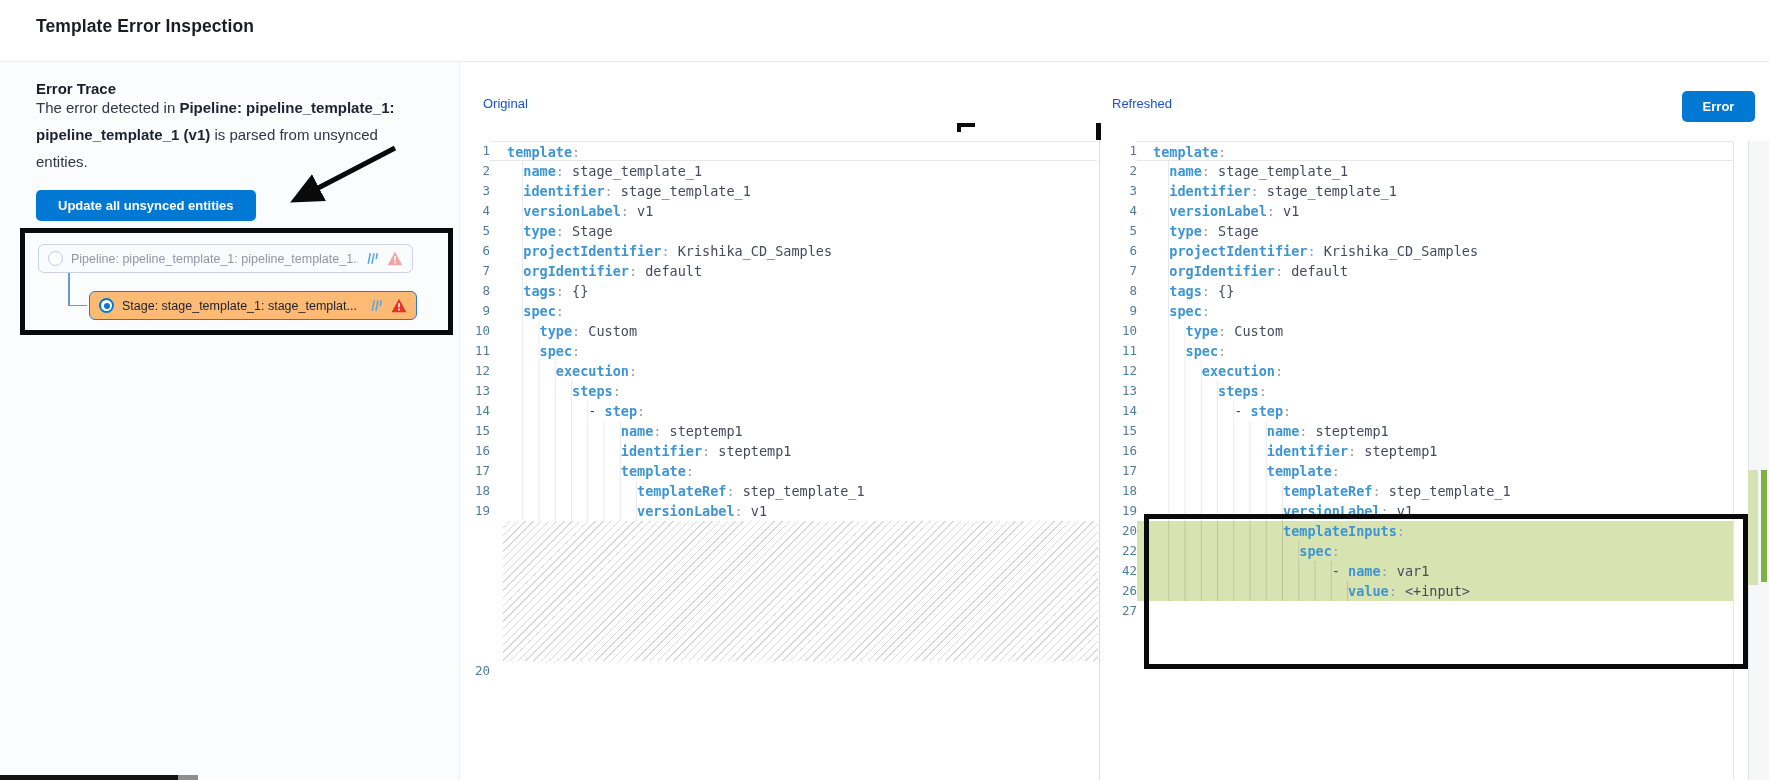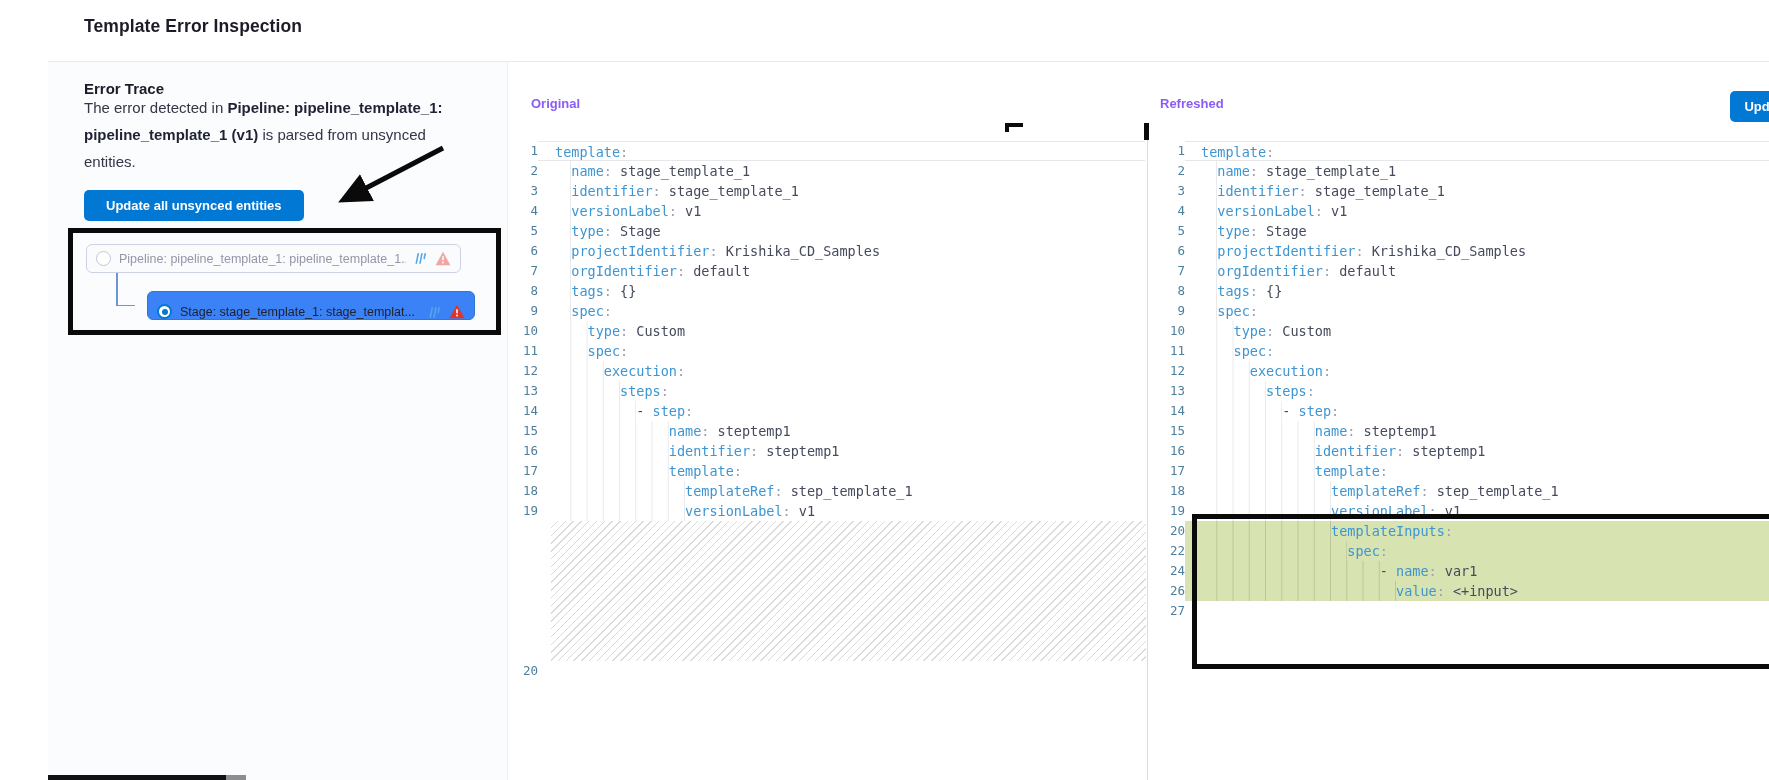--- a/index.html
+++ b/index.html
@@ -1,17 +1,17 @@
 <!DOCTYPE html>
 <html><head>
 <meta charset="utf-8">
 <style>
   * { margin:0; padding:0; box-sizing:border-box; }
   html,body { width:1769px; height:780px; background:#fff; font-family:"Liberation Sans",sans-serif; overflow:hidden; }
-  #page { position:relative; width:1448px; height:780px; background:#fff;margin-left:48px; }
+  #page { position:relative; width:1448px; height:780px; background:#fff; }
 
   
   #hdr { position:absolute; left:0; top:0; width:1769px; height:62px; background:#fff; border-bottom:1px solid #eaeaef; }
   #hdr h1 { position:absolute; left:36px; top:16px; font-size:17.5px; font-weight:700; color:#1c1c28; letter-spacing:.1px; }
 
   
   #sidebar { position:absolute; left:0; top:62px; width:460px; height:718px; background:#fafcfe; border-right:1px solid #eef0f6; }
   #et-head { position:absolute; left:36px; top:18px; font-size:15px; font-weight:700; color:#1c1c28; }
   #et-desc { position:absolute; left:36px; top:32px; width:362px; font-size:15px; line-height:27px; color:#333646; }
   #et-desc b { font-weight:700; color:#1f2233; }
@@ -20,51 +20,51 @@
 
   
   .anno-rect { position:absolute; border:5px solid #0a0a0a; background:transparent; pointer-events:none; z-index:40; }
   #anno-box-tree { left:20px; top:228px; width:433px; height:107px; }
   #anno-box-added { left:1144px; top:514px; width:604px; height:155px; }
   #anno-arrow { position:absolute; left:275px; top:138px; width:132px; height:72px; z-index:41; pointer-events:none; }
 
   
   .tree-item { position:absolute; display:flex; align-items:center; gap:8px; padding:0 9px; border-radius:6px; height:29px; cursor:pointer; z-index:45; }
   #tree-pipeline { left:38px; top:244px; width:375px; background:#fafbfd; border:1px solid #ccd2e4; }
-  #tree-stage { left:99px; top:291px; width:328px; background:#3b82f6; border:1px solid #2f77d0;align-items:flex-end; }
+  #tree-stage { left:89px; top:291px; width:328px; background:#fdba74; border:1px solid #2f77d0; }
   .tree-label { flex:1; font-size:12.5px; white-space:nowrap; overflow:hidden; }
   #tree-pipeline .tree-label { color:#9496a8; }
   #tree-stage .tree-label { color:#1f2030; }
   .radio { width:15px; height:15px; border-radius:50%; background:#fff; border:1.5px solid #c3c8d9; flex:0 0 auto; position:relative; }
   .radio.sel { border:2px solid #0278d5; }
   .radio.sel::after { content:""; position:absolute; left:2.5px; top:2.5px; width:6px; height:6px; border-radius:50%; background:#0278d5; }
   .tmpl-ic, .warn-ic { flex:0 0 auto; }
   .conn { position:absolute; background:#6b97d7; z-index:44; }
   #conn-v { left:68px; top:273px; width:1.5px; height:33px; }
   #conn-h { left:68px; top:304.5px; width:19px; height:1.5px; }
 
   
-  .pane-label { position:absolute; top:96px; font-size:13px; font-weight:700; color:#8b5cf6; }
+  .pane-label { position:absolute; top:96px; font-size:13px; font-weight:400; color:#1d4ed8; }
   #lbl-original { left:483px; }
   #lbl-refreshed { left:1112px; }
   #upd-btn { position:absolute; left:1682px; top:91px; width:73px; height:31px; background:#0278d5; color:#fff; font-size:13px;
              font-weight:700; border:none; border-radius:5px; cursor:pointer; font-family:inherit; }
 
   .editor { position:absolute; top:141px; font-family:"DejaVu Sans Mono","Liberation Mono",monospace; font-size:13.5px; }
   #ed-orig { left:460px; width:637px; }
   #ed-refr { left:1100px; width:633px; }
   .row { display:flex; height:20px; line-height:20px; white-space:pre; }
   .ln { flex:0 0 auto; text-align:right; color:#4c7e9c; font-size:12.5px; }
   #ed-orig .ln { width:30px; }
   #ed-refr .ln { width:37px; }
   .code { flex:1; height:20px; line-height:20px; }
   #ed-orig .code { padding-left:17px; }
   #ed-refr .code { padding-left:16px; }
   .r1 .code { border-top:1px solid #e7e7e9; border-bottom:1px solid #e7e7e9; }
-  .tk-key { color:#3e95d1; }
+  .tk-key { color:#3e95d1;font-weight:bold; }
   .tk-val { color:#454a5c; }
   .tk-pun { color:#9ba1b0; }
   .ind { display:inline-block; height:20px; vertical-align:top;
          background-image:linear-gradient(90deg, transparent calc(2ch - 1px), #e9e9ec calc(2ch - 1px));
          background-size:2ch 100%; background-repeat:repeat-x; }
   .added .code { background:#d7e3b1; }
   .added .ind { background-image:linear-gradient(90deg, transparent calc(2ch - 1px), rgba(0,0,0,.13) calc(2ch - 1px)); }
   .hatch { height:140px; margin-left:43px; width:595px;
            background:repeating-linear-gradient(135deg, #fff 0 4.5px, #dadada 4.5px 5.5px); }
 
@@ -140,21 +140,21 @@
     </svg>
     <svg class="warn-ic" width="16" height="15" viewBox="0 0 16 15">
       <path d="M8 0.8 L15.4 14.2 H0.6 Z" fill="#e43326"></path>
       <rect x="7.2" y="5" width="1.6" height="4.6" rx="0.8" fill="#fff"></rect>
       <circle cx="8" cy="11.6" r="1" fill="#fff"></circle>
     </svg>
   </div>
 
   <div id="lbl-original" class="pane-label">Original</div>
   <div id="lbl-refreshed" class="pane-label">Refreshed</div>
-  <button id="upd-btn">Update</button>
+  <button id="upd-btn">Error</button>
 
   <div id="ed-orig" class="editor">
       <div class="row r1"><span class="ln">1</span><span class="code"><span class="tk-key">template</span><span class="tk-pun">:</span></span></div>
       <div class="row"><span class="ln">2</span><span class="code"><span class="ind" style="width: 2ch;"></span><span class="tk-key">name</span><span class="tk-pun">:</span><span class="tk-val"> stage_template_1</span></span></div>
       <div class="row"><span class="ln">3</span><span class="code"><span class="ind" style="width: 2ch;"></span><span class="tk-key">identifier</span><span class="tk-pun">:</span><span class="tk-val"> stage_template_1</span></span></div>
       <div class="row"><span class="ln">4</span><span class="code"><span class="ind" style="width: 2ch;"></span><span class="tk-key">versionLabel</span><span class="tk-pun">:</span><span class="tk-val"> v1</span></span></div>
       <div class="row"><span class="ln">5</span><span class="code"><span class="ind" style="width: 2ch;"></span><span class="tk-key">type</span><span class="tk-pun">:</span><span class="tk-val"> Stage</span></span></div>
       <div class="row"><span class="ln">6</span><span class="code"><span class="ind" style="width: 2ch;"></span><span class="tk-key">projectIdentifier</span><span class="tk-pun">:</span><span class="tk-val"> Krishika_CD_Samples</span></span></div>
       <div class="row"><span class="ln">7</span><span class="code"><span class="ind" style="width: 2ch;"></span><span class="tk-key">orgIdentifier</span><span class="tk-pun">:</span><span class="tk-val"> default</span></span></div>
       <div class="row"><span class="ln">8</span><span class="code"><span class="ind" style="width: 2ch;"></span><span class="tk-key">tags</span><span class="tk-pun">:</span><span class="tk-val"> {}</span></span></div>
@@ -187,21 +187,21 @@
       <div class="row"><span class="ln">12</span><span class="code"><span class="ind" style="width: 6ch;"></span><span class="tk-key">execution</span><span class="tk-pun">:</span></span></div>
       <div class="row"><span class="ln">13</span><span class="code"><span class="ind" style="width: 8ch;"></span><span class="tk-key">steps</span><span class="tk-pun">:</span></span></div>
       <div class="row"><span class="ln">14</span><span class="code"><span class="ind" style="width: 10ch;"></span><span class="tk-val">- </span><span class="tk-key">step</span><span class="tk-pun">:</span></span></div>
       <div class="row"><span class="ln">15</span><span class="code"><span class="ind" style="width: 14ch;"></span><span class="tk-key">name</span><span class="tk-pun">:</span><span class="tk-val"> steptemp1</span></span></div>
       <div class="row"><span class="ln">16</span><span class="code"><span class="ind" style="width: 14ch;"></span><span class="tk-key">identifier</span><span class="tk-pun">:</span><span class="tk-val"> steptemp1</span></span></div>
       <div class="row"><span class="ln">17</span><span class="code"><span class="ind" style="width: 14ch;"></span><span class="tk-key">template</span><span class="tk-pun">:</span></span></div>
       <div class="row"><span class="ln">18</span><span class="code"><span class="ind" style="width: 16ch;"></span><span class="tk-key">templateRef</span><span class="tk-pun">:</span><span class="tk-val"> step_template_1</span></span></div>
       <div class="row"><span class="ln">19</span><span class="code"><span class="ind" style="width: 16ch;"></span><span class="tk-key">versionLabel</span><span class="tk-pun">:</span><span class="tk-val"> v1</span></span></div>
       <div class="row added"><span class="ln">20</span><span class="code"><span class="ind" style="width: 16ch;"></span><span class="tk-key">templateInputs</span><span class="tk-pun">:</span></span></div>
       <div class="row added"><span class="ln">22</span><span class="code"><span class="ind" style="width: 18ch;"></span><span class="tk-key">spec</span><span class="tk-pun">:</span></span></div>
-      <div class="row added"><span class="ln">24</span><span class="code"><span class="ind" style="width: 22ch;"></span><span class="tk-val">- </span><span class="tk-key">name</span><span class="tk-pun">:</span><span class="tk-val"> var1</span></span></div>
+      <div class="row added"><span class="ln">42</span><span class="code"><span class="ind" style="width: 22ch;"></span><span class="tk-val">- </span><span class="tk-key">name</span><span class="tk-pun">:</span><span class="tk-val"> var1</span></span></div>
       <div class="row added"><span class="ln">26</span><span class="code"><span class="ind" style="width: 24ch;"></span><span class="tk-key">value</span><span class="tk-pun">:</span><span class="tk-val"> &lt;+input&gt;</span></span></div>
       <div class="row"><span class="ln">27</span><span class="code"></span></div>
     </div>
 
   <div id="orig-tick"></div>
   <div id="sash"></div>
   <div id="sash-tick"></div>
   <div id="refr-edge"></div>
 
   <div id="ruler"></div>

